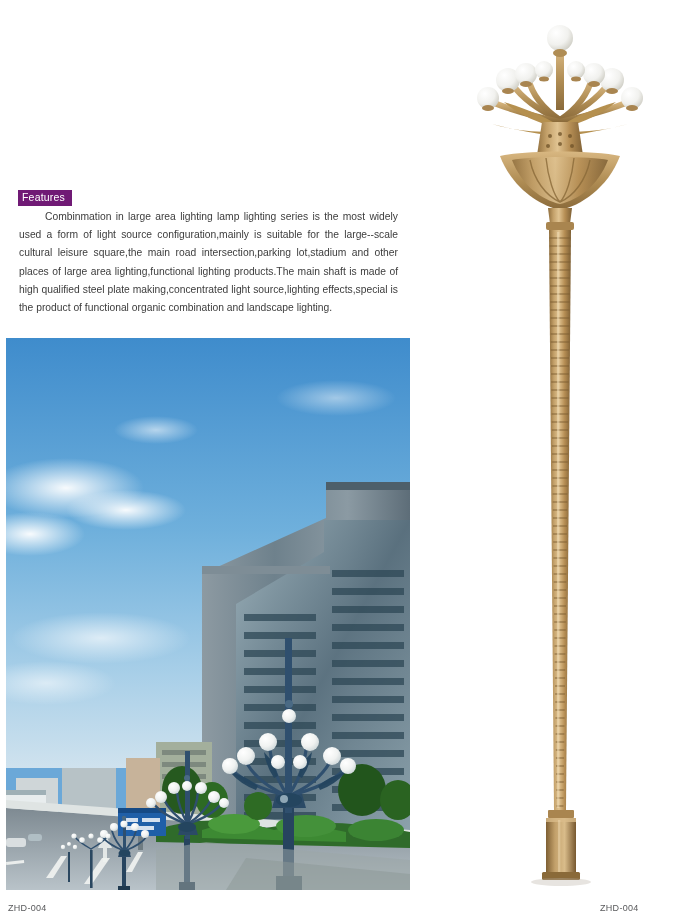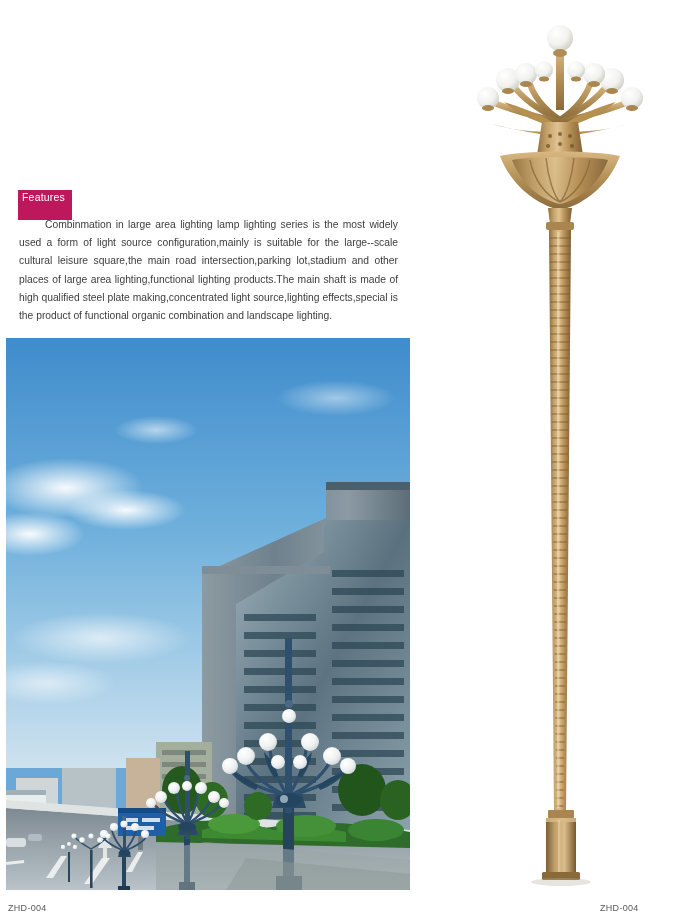--- a/index.html
+++ b/index.html
@@ -13,42 +13,41 @@
     position: relative;
     font-family: "Liberation Sans", sans-serif;
     overflow: hidden;
   }
 
   
   .features-badge {
     position: absolute;
     left: 18px;
     top: 190px;
-    background: #be185d;
+    background: #701a75;
     color: #ffffff;
     font-size: 10.5px;
     line-height: 13px;
-    padding: 1px 7px 16px 4px;
+    padding: 1px 7px 2px 4px;
     letter-spacing: 0.2px;
     font-family: "Liberation Sans", sans-serif;
   }
 
   
   .features-body {
     position: absolute;
     left: 19px;
     top: 208px;
     width: 379px;
     font-size: 10.3px;
     line-height: 18.2px;
     color: #3c3c3c;
     text-indent: 26px;
     text-align: justify;
     font-family: "Liberation Sans", sans-serif;
-    margin-top: 8px;
   }
 
   
   .photo {
     position: absolute;
     left: 6px;
     top: 338px;
     width: 404px;
     height: 552px;
     overflow: hidden;

